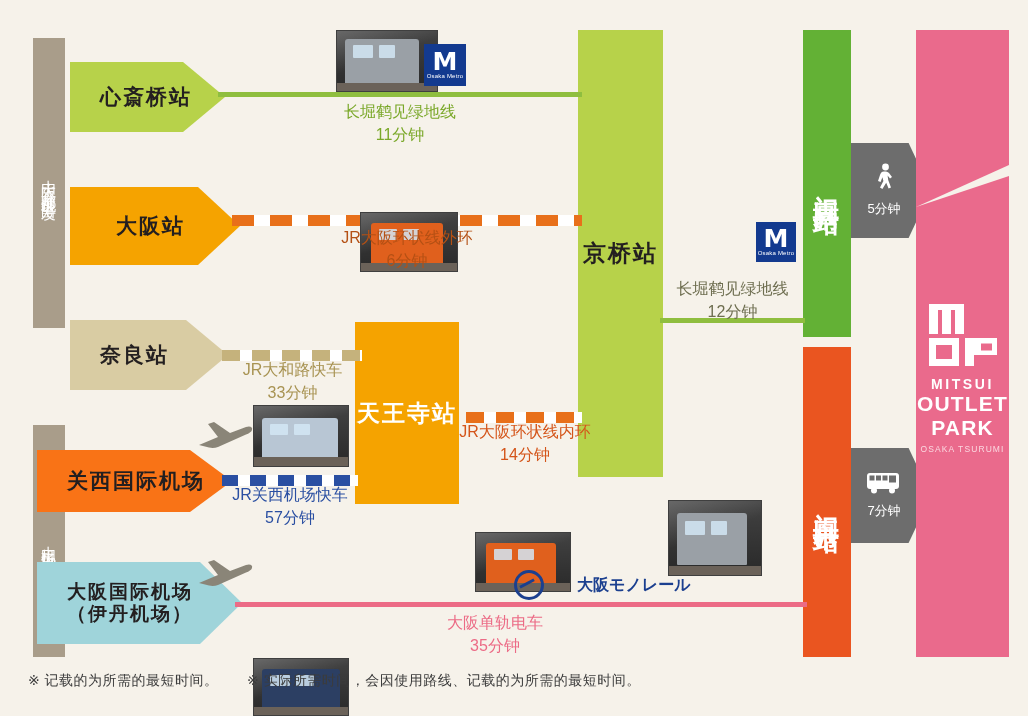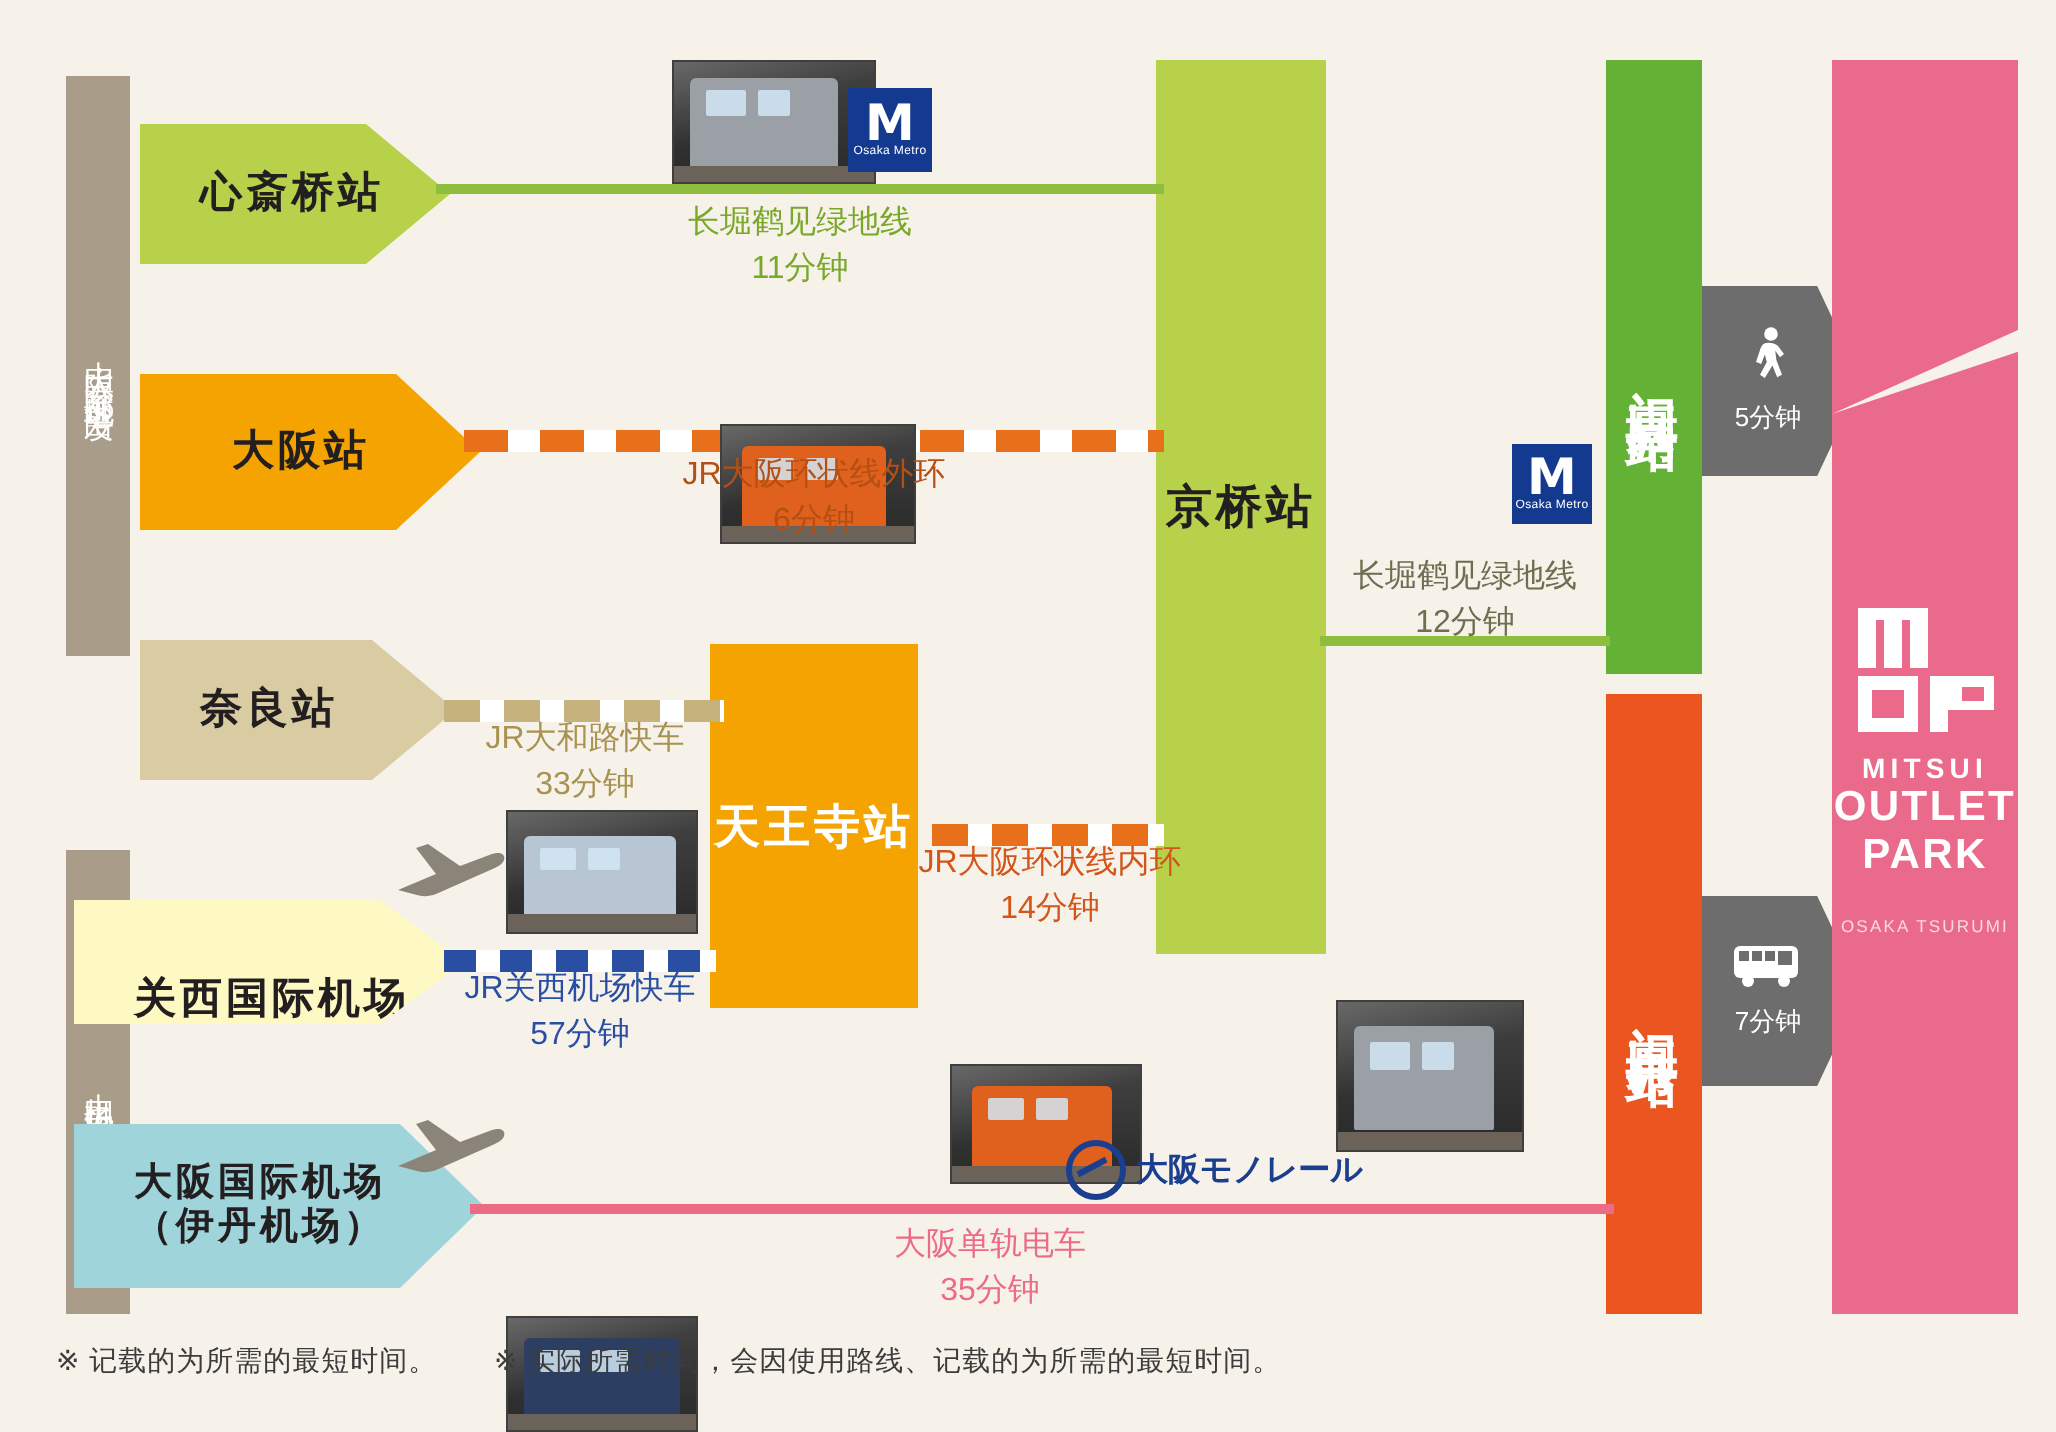--- a/index.html
+++ b/index.html
@@ -204,21 +204,21 @@
     text-align: center;
     color: #ffffff;
   }
   .mop-mark {
     display: block;
     margin: 0 auto 8px;
     width: 76px; height: 66px;
   }
   .mop-l1 { font-size: 14px; letter-spacing: 2.6px; font-weight: bold; }
   .mop-l2 { font-size: 21px; letter-spacing: 1.2px; font-weight: bold; line-height: 1.12; }
-  .mop-l3 { font-size: 8.5px; letter-spacing: 1.1px; margin-top: 19px; color: #fbd7e0; }
+  .mop-l3 { font-size: 8.5px; letter-spacing: 1.1px; margin-top: 5px; color: #fbd7e0; }
 
   
   .plane { color: #8a8578; }
 
   
   #footer {
     font-size: 14px;
     color: #3c3c3c;
     letter-spacing: .5px;
   }
@@ -241,21 +241,21 @@
   </div>
 
   <div class="abs origin-arrow" style="left:70px; top:187px; width:170px; height:78px; background:#f5a300;padding-left:16px;">
     <span class="lbl">大阪站</span>
   </div>
 
   <div class="abs origin-arrow" style="left:70px; top:320px; width:158px; height:70px; background:#d9cca3;">
     <span class="lbl">奈良站</span>
   </div>
 
-  <div class="abs origin-arrow" style="left:37px; top:450px; width:195px; height:62px; background:#fef9c3;align-items:flex-end;">
+  <div class="abs origin-arrow" style="left:37px; top:450px; width:195px; height:62px; background:#f97316;">
     <span class="lbl">关西国际机场</span>
   </div>
 
   <div class="abs origin-arrow two-line" style="left:37px; top:562px; width:205px; height:82px; background:#9fd4da;">
     <span class="lbl">
       <span>大阪国际机场</span>
       <span class="t2">（伊丹机场）</span>
     </span>
   </div>
 
@@ -374,21 +374,21 @@
     <span>Osaka Metro</span>
   </div>
 
   <div class="abs caption" style="left:655px; top:277px; width:155px; color:#6e6e50;">
     <span>长堀鹤见绿地线</span>
     <span class="t2">12分钟</span>
   </div>
 
   <div class="abs line-solid" style="left:235px; top:602px; width:572px; background:#ec6b86;"></div>
 
-  <div class="abs mono-logo" style="left:533px; top:570px;">
+  <div class="abs mono-logo" style="left:514px; top:570px;gap:28px;">
     <span class="ring"></span>
     <span>大阪モノレール</span>
   </div>
 
   <div class="abs caption" style="left:400px; top:611px; width:190px; color:#ec6b86;">
     <span>大阪单轨电车</span>
     <span class="t2">35分钟</span>
   </div>
 
   <div class="abs gray-arrow" style="left:851px; top:143px; width:80px; height:95px;">

